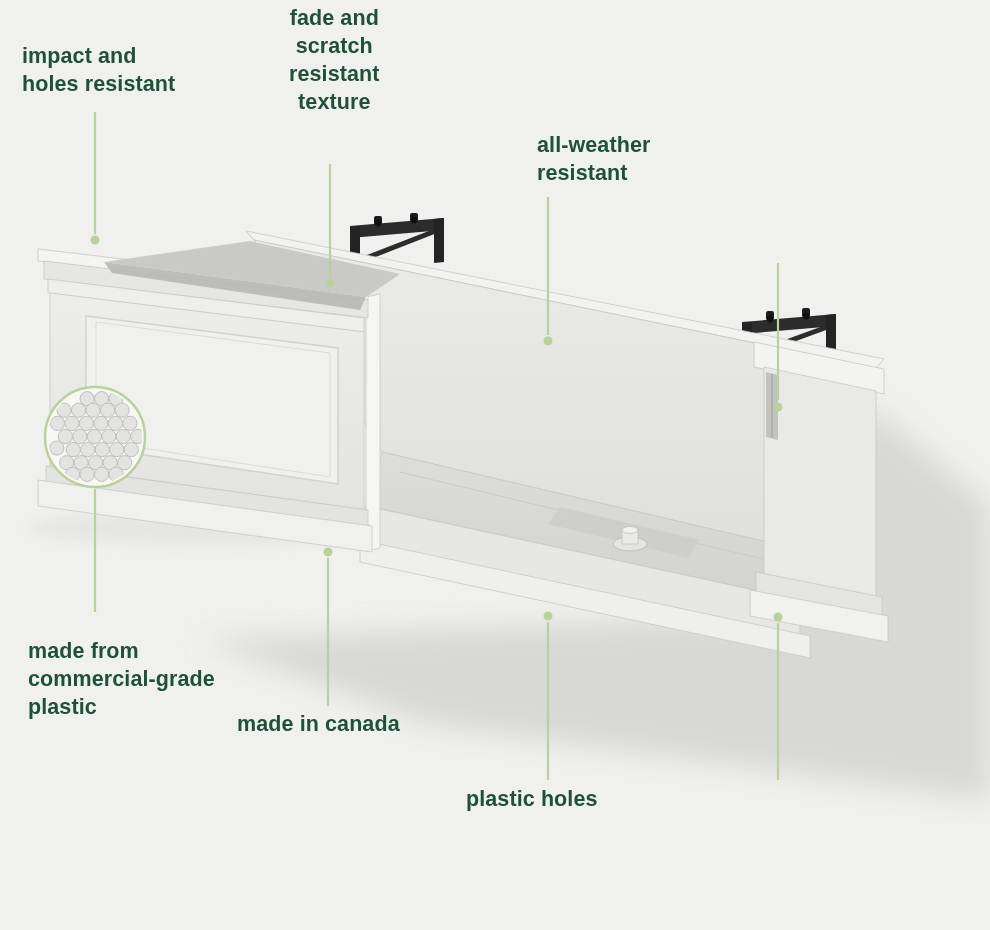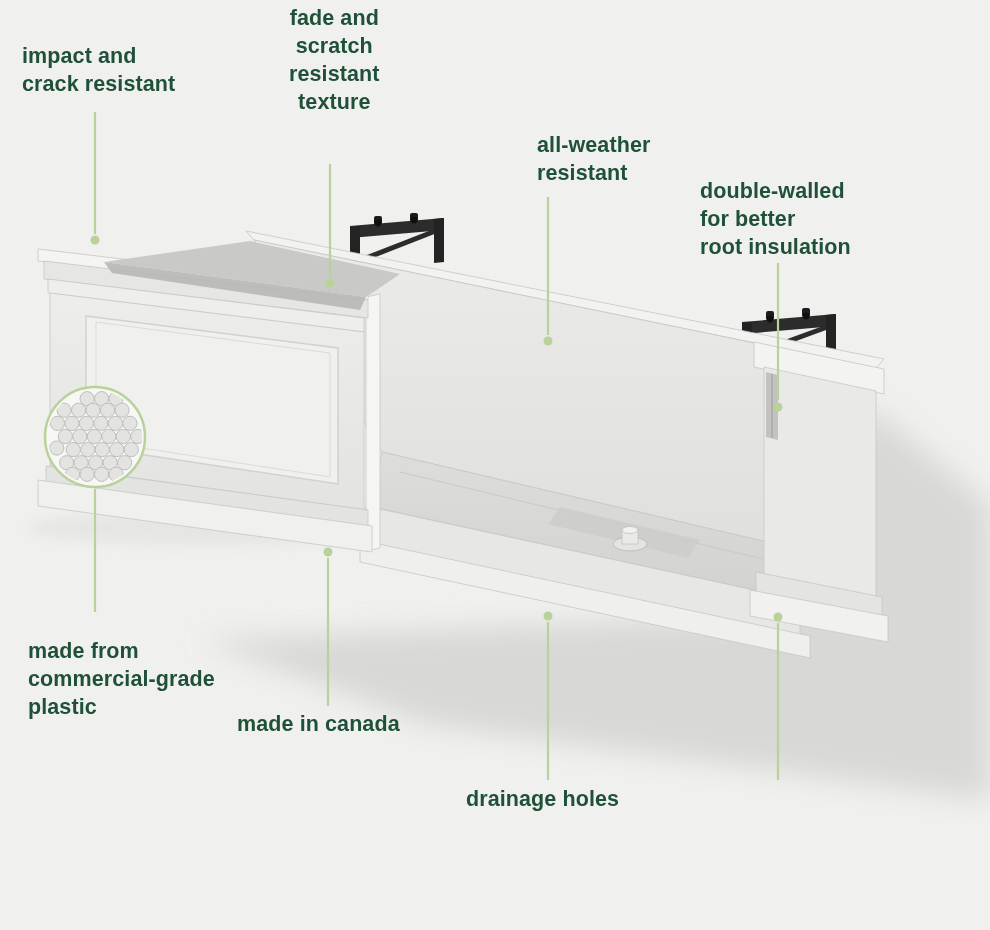--- a/index.html
+++ b/index.html
@@ -196,28 +196,25 @@
 
       <circle class="leader-dot" cx="548" cy="616" r="4.5"></circle>
       <line class="leader" x1="548" y1="622" x2="548" y2="780"></line>
 
       <circle class="leader-dot" cx="778" cy="617" r="4.5"></circle>
       <line class="leader" x1="778" y1="623" x2="778" y2="780"></line>
     </g>
   </svg>
 
   <div class="callout" id="c-impact">impact and
-crack resistant</div>
+holes resistant</div>
   <div class="callout" id="c-fade">fade and
 scratch
 resistant
 texture</div>
   <div class="callout" id="c-weather">all-weather
 resistant</div>
-  <div class="callout" id="c-double">double-walled
-for better
-root insulation</div>
   <div class="callout" id="c-plastic">made from
 commercial-grade
 plastic</div>
   <div class="callout" id="c-canada">made in canada</div>
-  <div class="callout" id="c-drainage">drainage holes</div>
+  <div class="callout" id="c-drainage">plastic holes</div>
 </div>
 
 </body></html>

